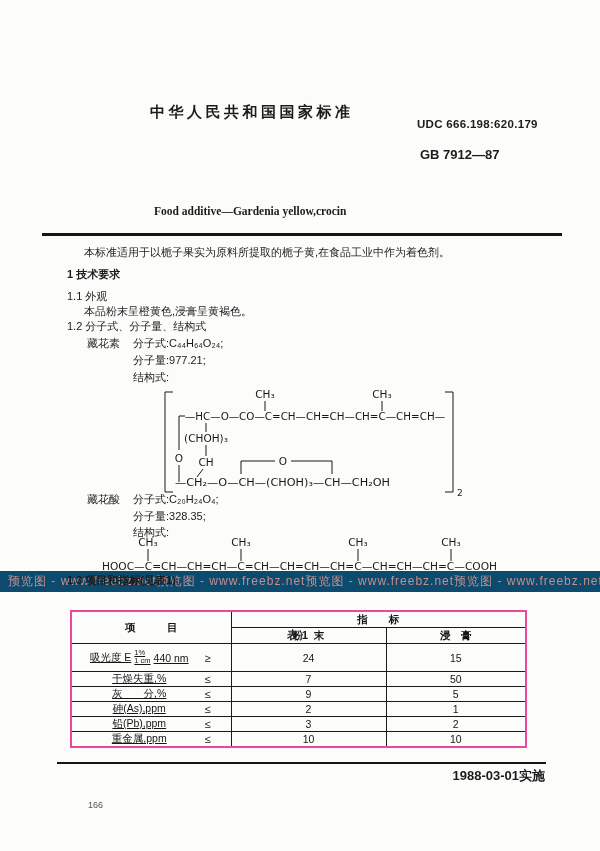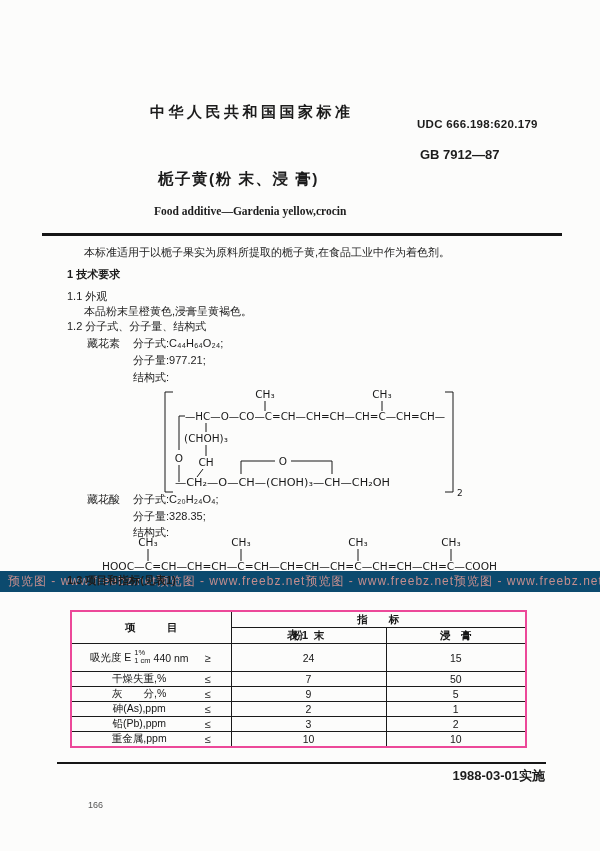--- a/index.html
+++ b/index.html
@@ -34,38 +34,37 @@
   .caption{left:70px; top:593px; width:455px; text-align:center; font-weight:700; font-size:11.5px;margin-top:35px;}
   table.spec{position:absolute; left:70px; top:610px; width:455px;
     border-collapse:collapse; table-layout:fixed; z-index:2; background:transparent;}
   table.spec td{border:1px solid #1a1a1a; font-size:10.5px; padding:0 2px; color:#161616;}
   table.spec{border:2px solid #ec4899;}
   td.c{text-align:center;}
   tr.h td{height:15px; font-weight:700;}
   tr.r td{height:14px;}
   tr.r-abs td{height:27px;}
   .itemflex{display:flex; align-items:center; width:100%;}
-  .itemflex .it{flex:1; text-align:center; display:inline-flex; align-items:center; justify-content:center; gap:3px;}
+  .itemflex .it{flex:1; text-align:center; display:inline-flex; align-items:center; justify-content:center; gap:3px;text-decoration:underline;}
   .itemflex .op{width:24px; text-align:left; font-size:11px;}
   .efrac{display:inline-flex; flex-direction:column; font-size:7.5px; line-height:1.05;
          text-align:left; transform:translateY(-1px);}
   
   .approval{left:66px; top:768px; font-size:12.5px; font-weight:700;}
   .impl{right:55px; top:768px; font-size:13px; font-weight:700;}
   .pageno{left:88px; top:800px; font-size:9px; color:#555;}
 </style>
 </head>
 <body>
 
 <div class="page">
 
   <div class="t std-header">中华人民共和国国家标准</div>
   <div class="t udc">UDC 666.198:620.179</div>
   <div class="t gb">GB 7912—87</div>
-  <div class="t title2">栀子黄(粉 末、浸 膏)</div>
   <div class="t title-en">Food additive—Gardenia yellow,crocin</div>
   <div class="rule" style="left:42px; top:233px; width:520px; height:3px;"></div>
 
   <div class="t" style="left:84px; top:246px;">本标准适用于以栀子果实为原料所提取的栀子黄,在食品工业中作为着色剂。</div>
   <div class="t b" style="left:67px; top:268px;text-align:right;">1  技术要求</div>
   <div class="t" style="left:67px; top:290px;">1.1  外观</div>
   <div class="t" style="left:84px; top:305px;">本品粉末呈橙黄色,浸膏呈黄褐色。</div>
   <div class="t" style="left:67px; top:320px;">1.2  分子式、分子量、结构式</div>
 
   <div class="t" style="left:87px; top:337px;">藏花素</div>

